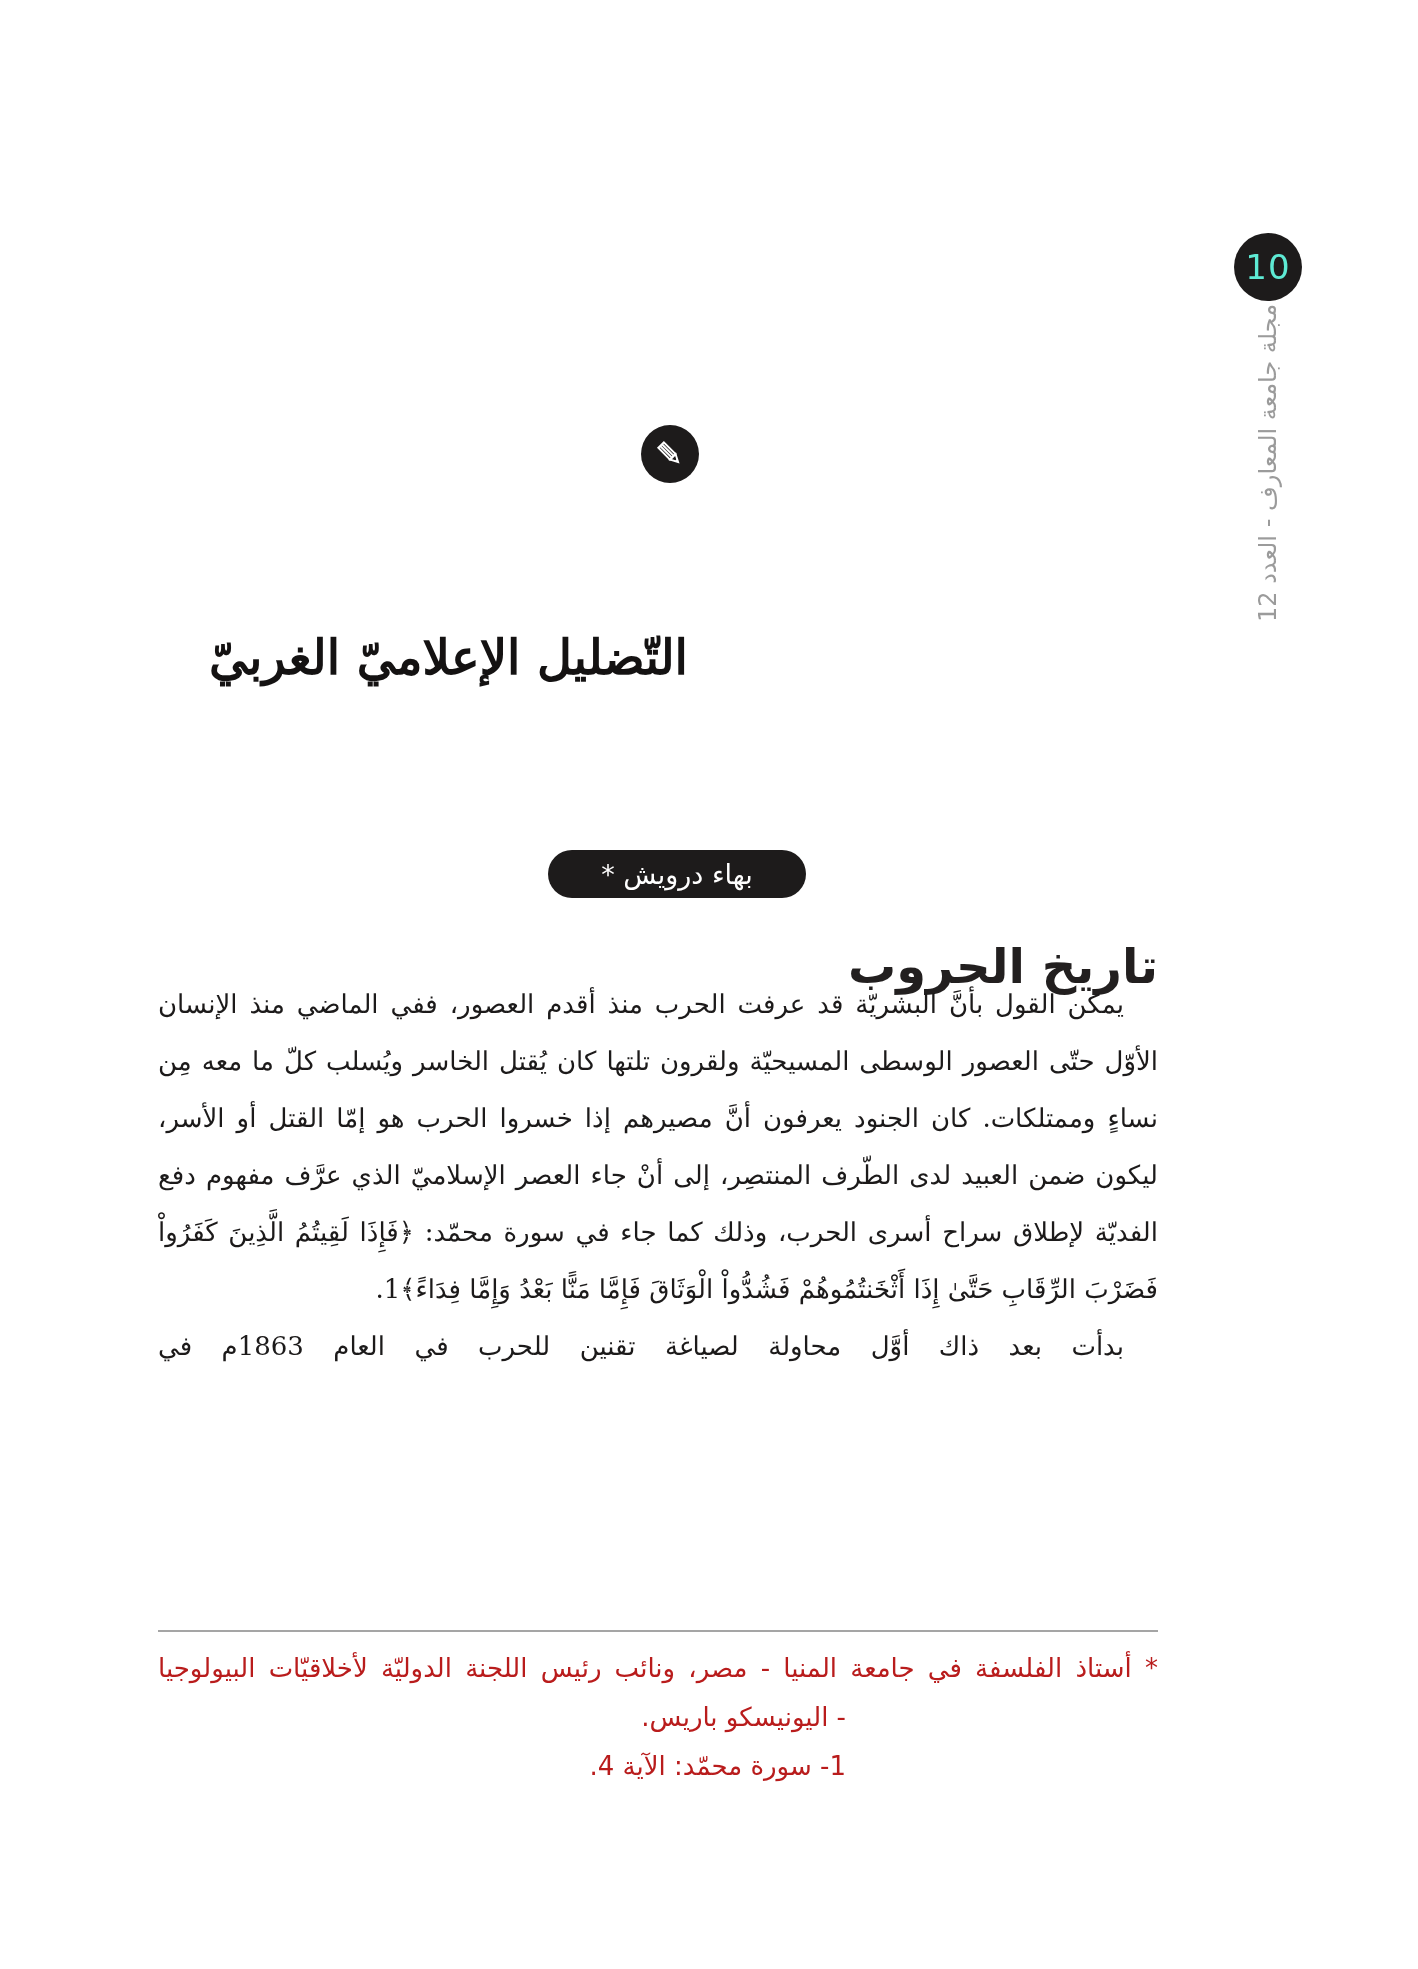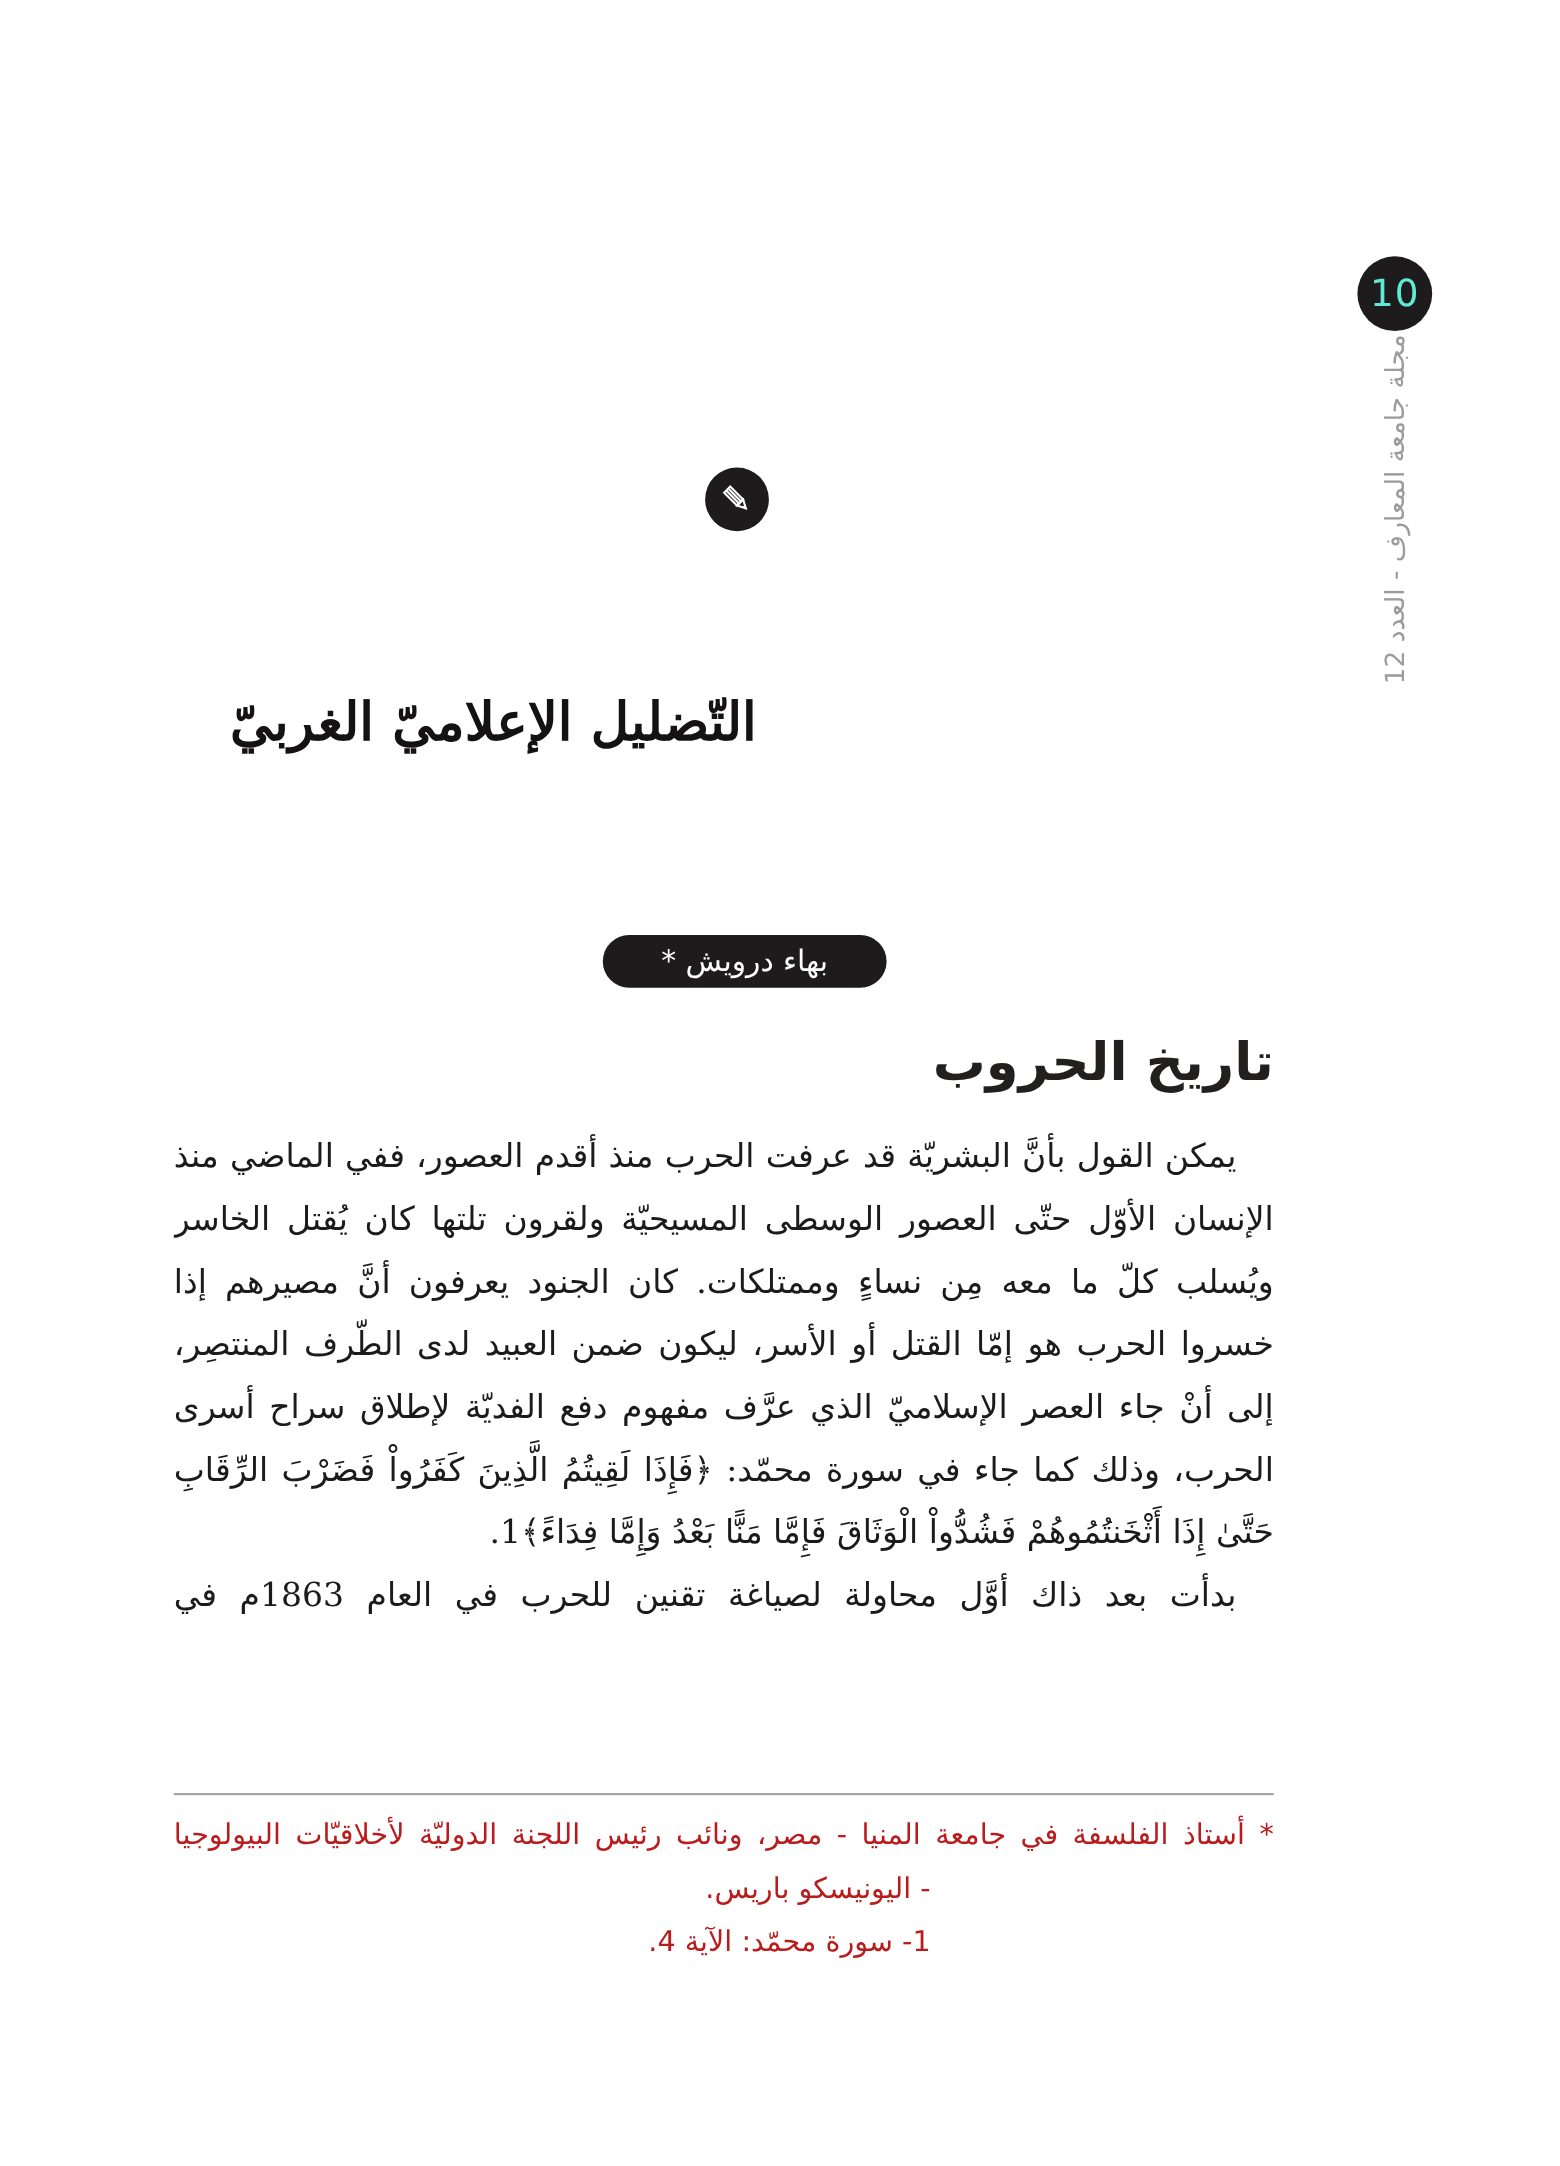--- a/index.html
+++ b/index.html
@@ -56,25 +56,25 @@
     direction:rtl;color:#fff;font-size:27px;margin-top:20px;
   }
   
   .section-heading{
     position:absolute;left:158px;top:938px;width:1000px;
     direction:rtl;text-align:right;
     font-size:48px;font-weight:bold;color:#221f1f;
   }
   
   .body-text{
-    position:absolute;left:158px;top:1023px;width:1000px;height:625px;
+    position:absolute;left:158px;top:976px;width:1000px;height:625px;
     overflow:hidden;
     direction:rtl;text-align:justify;
     font-family:"DejaVu Serif","Liberation Serif",serif;
-    font-size:30px;line-height:57px;color:#1c1a1a;
+    font-size:26px;line-height:57px;color:#1c1a1a;
   }
   .body-text p{margin:0;text-indent:34px;}
   .body-text p.fill-last{text-align-last:justify;}
   
   .footnote-rule{
     position:absolute;left:158px;top:1630px;width:1000px;height:0;
     border-top:2px solid var(--rule_gray);
   }
   
   .footnotes{

